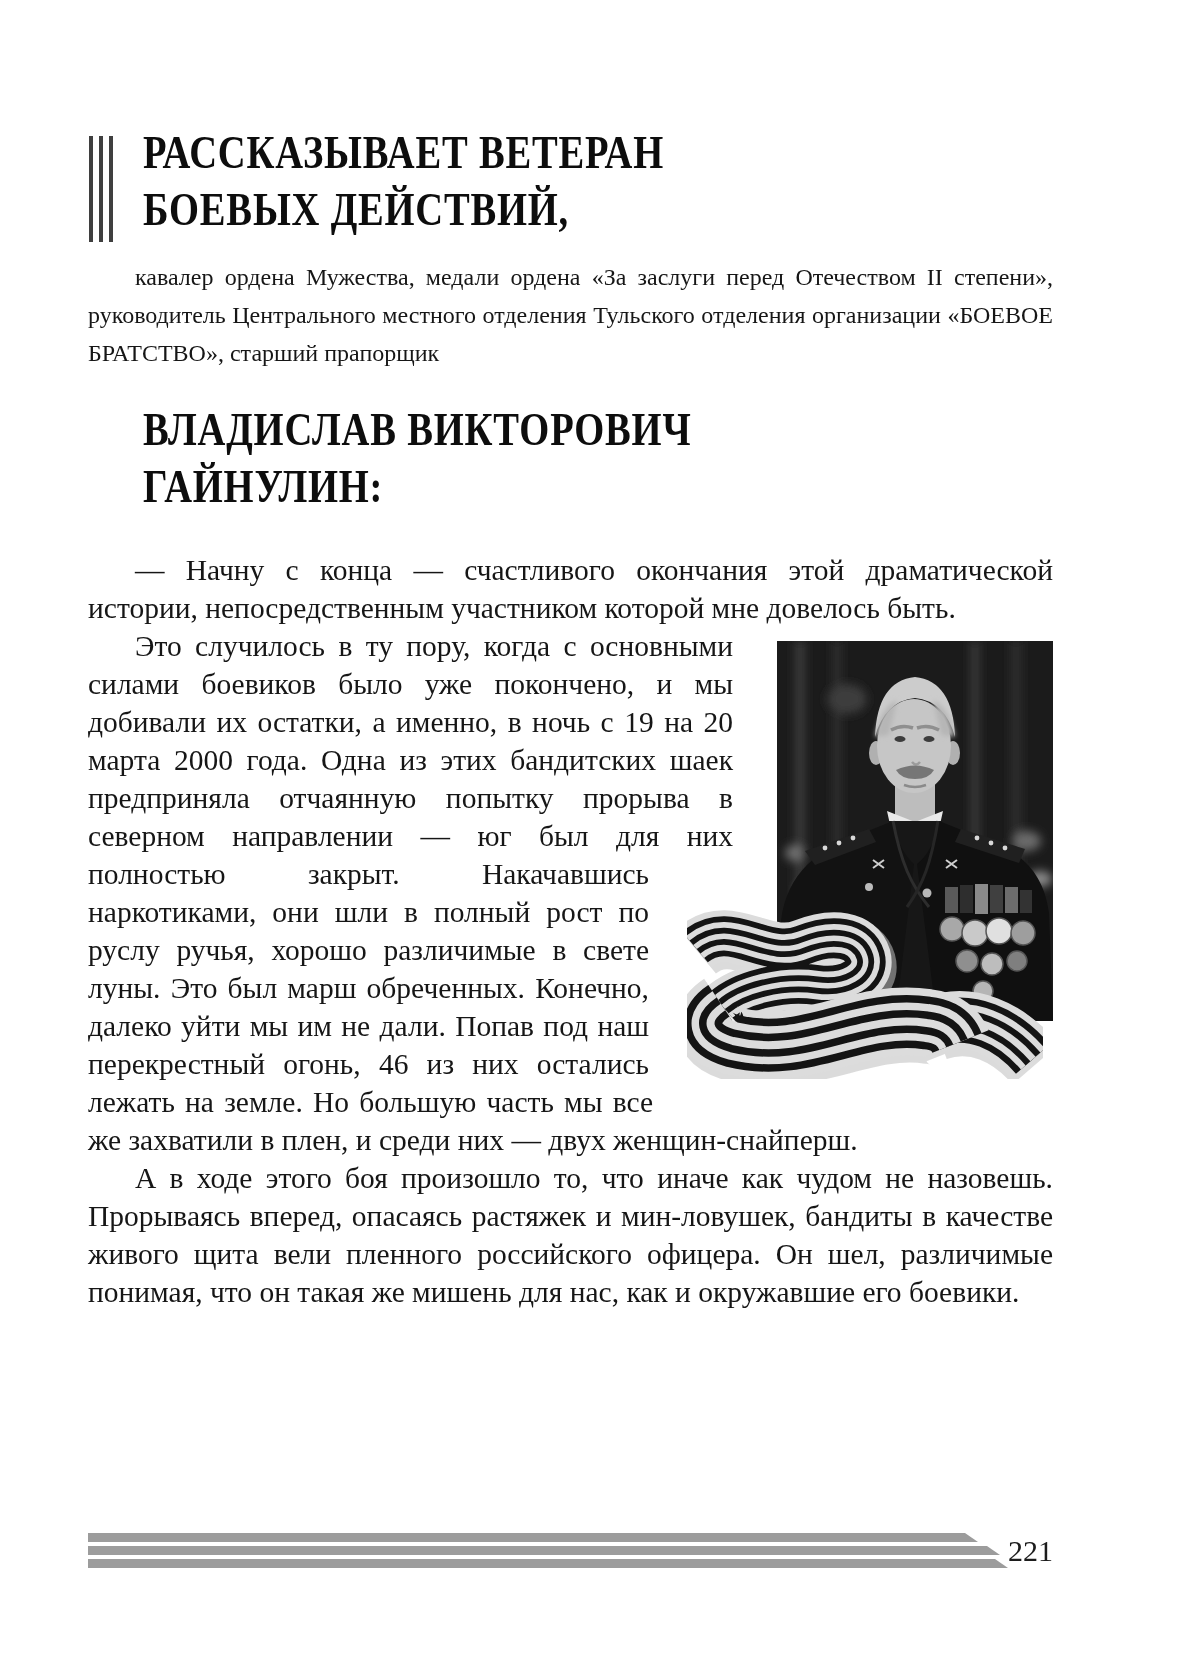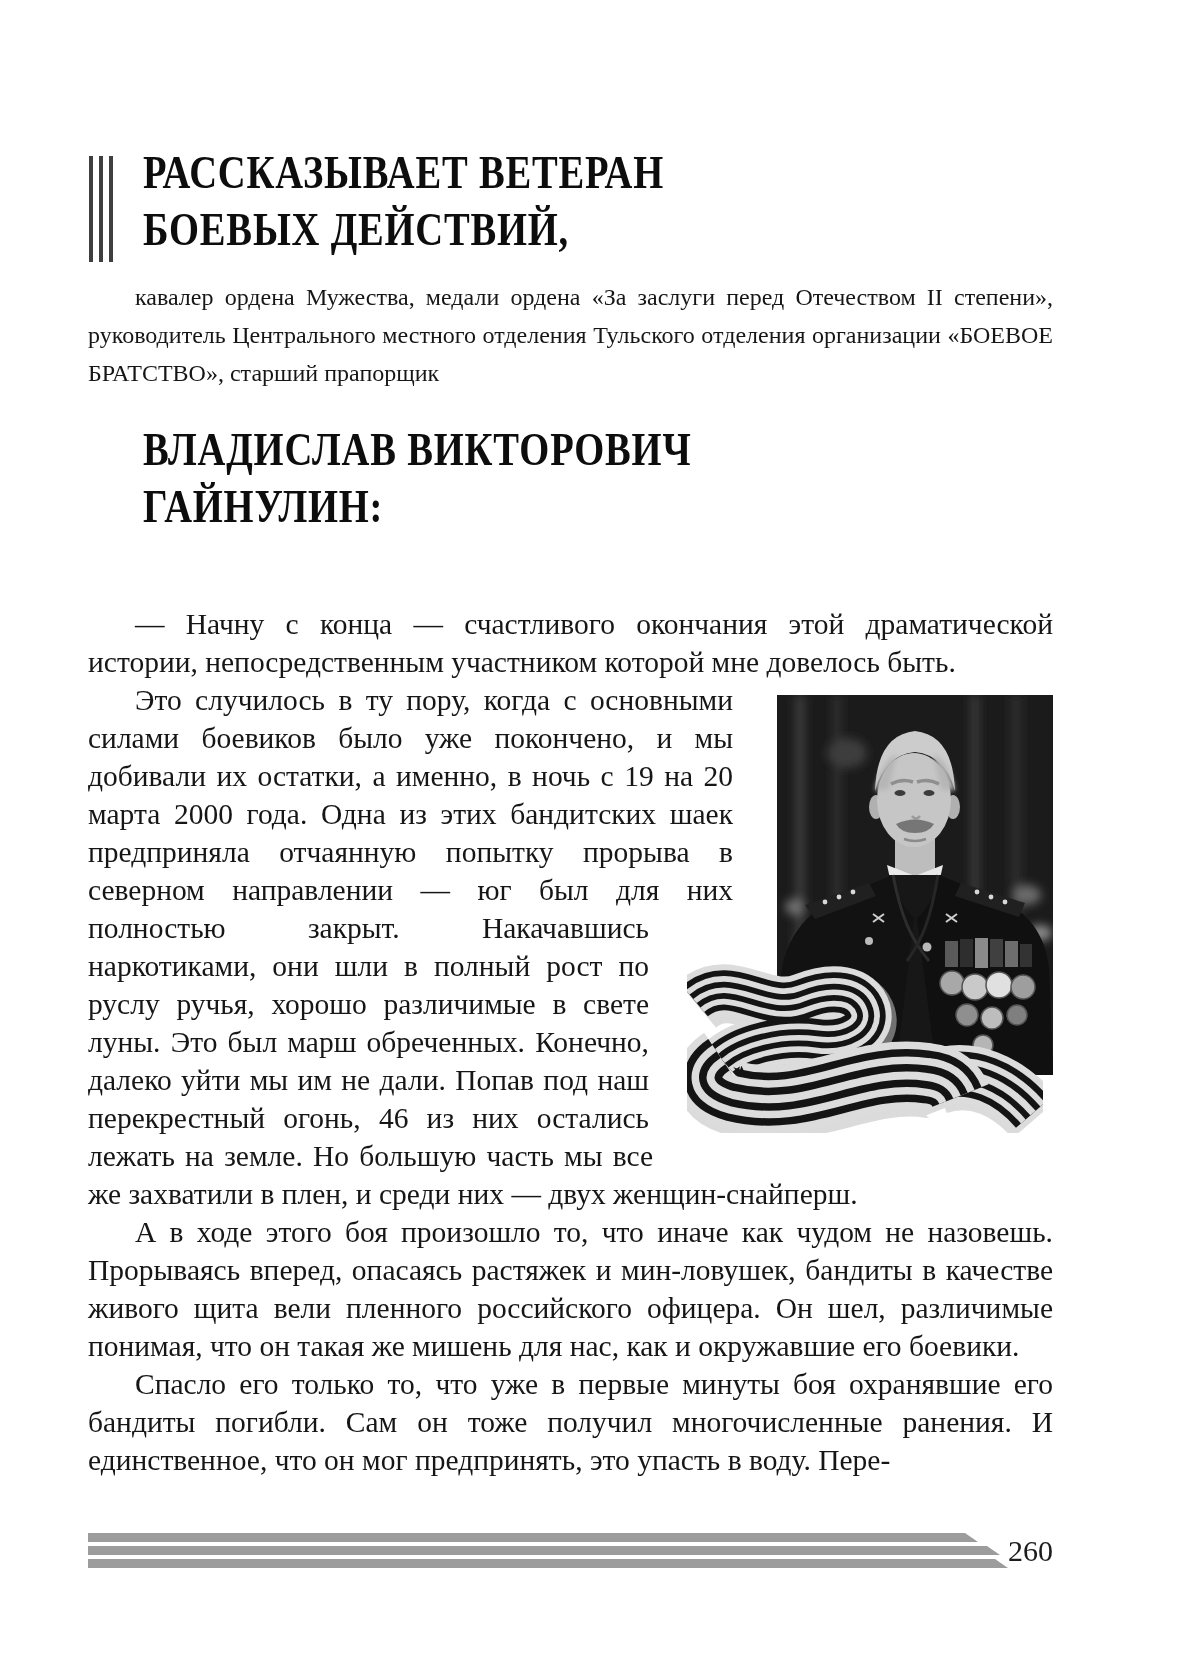--- a/index.html
+++ b/index.html
@@ -7,21 +7,21 @@
     position:relative;
     width:1178px;height:1663px;
     margin:0 auto;
     background:#ffffff;
     font-family:"Liberation Serif","DejaVu Serif",serif;
     color:#161616;
     overflow:hidden;
   }
   .content{
     position:absolute;
-    left:88px;top:144px;
+    left:88px;top:124px;
     width:965px;
   }
   
   .ornament-bars{position:absolute;left:1px;top:12px;height:106px;display:flex;}
   .ornament-bars i{display:block;width:4px;height:106px;background:#3f3f3f;margin-right:6px;}
   
   .display-heading{
     margin:0 0 0 55px;
     font-weight:bold;
     font-size:47px;
@@ -35,21 +35,21 @@
   .display-heading span{display:block;}
   .speaker-heading{margin-top:29px;}
   
   .subtitle{
     margin:20px 0 0 0;
     font-size:24px;
     line-height:38px;
     text-align:justify;
     text-indent:47px;
   }
-  .bodytext{margin-top:70px;}
+  .bodytext{margin-top:36px;}
   .bodytext p{
     margin:0;
     font-size:29.5px;
     line-height:38px;
     text-align:justify;
     text-indent:47px;
   }
   
   .photo-float{
     float:right;
@@ -238,25 +238,24 @@
               <path d="M 36 106 C 18 118, 18 132, 46 140 C 120 158, 170 112, 240 122 C 258 124, 266 132, 270 142" stroke="#dcdcdc" stroke-width="38"></path>
               <path d="M 36 106 C 18 118, 18 132, 46 140 C 120 158, 170 112, 240 122 C 258 124, 266 132, 270 142" stroke="#141414" stroke-width="23"></path>
               <path d="M 36 106 C 18 118, 18 132, 46 140 C 120 158, 170 112, 240 122 C 258 124, 266 132, 270 142" stroke="#dcdcdc" stroke-width="8"></path>
             </g>
           </g>
         </svg>
       </figure>
 
       <p>Это случилось в ту пору, когда с основными силами боевиков было уже покончено, и мы добивали их остатки, а именно, в ночь с 19 на 20 марта 2000 года. Одна из этих бандитских шаек предприняла отчаянную попытку прорыва в северном направлении — юг был для них полностью закрыт. Накачавшись наркотиками, они шли в полный рост по руслу ручья, хорошо различимые в свете луны. Это был марш обреченных. Конечно, далеко уйти мы им не дали. Попав под наш перекрестный огонь, 46 из них остались лежать на земле. Но большую часть мы все же захватили в плен, и среди них — двух женщин-снайперш.</p>
       <p>А в ходе этого боя произошло то, что иначе как чудом не назовешь. Прорываясь вперед, опасаясь растяжек и мин-ловушек, бандиты в качестве живого щита вели пленного российского офицера. Он шел, различимые понимая, что он такая же мишень для нас, как и окружавшие его боевики.</p>
-      <p>Спасло его только то, что уже в первые минуты боя охранявшие его бандиты погибли. Сам он тоже получил многочисленные ранения. И единственное, что он мог предпринять, это упасть в воду. Пере-</p>
     </div>
   </div>
 
   <div class="footer">
     <div class="footer-stripes">
       <div class="stripe stripe-1"></div>
       <div class="stripe stripe-2"></div>
       <div class="stripe stripe-3"></div>
     </div>
-    <div class="page-number">260</div>
+    <div class="page-number">221</div>
   </div>
 </div>
 
 </body></html>

